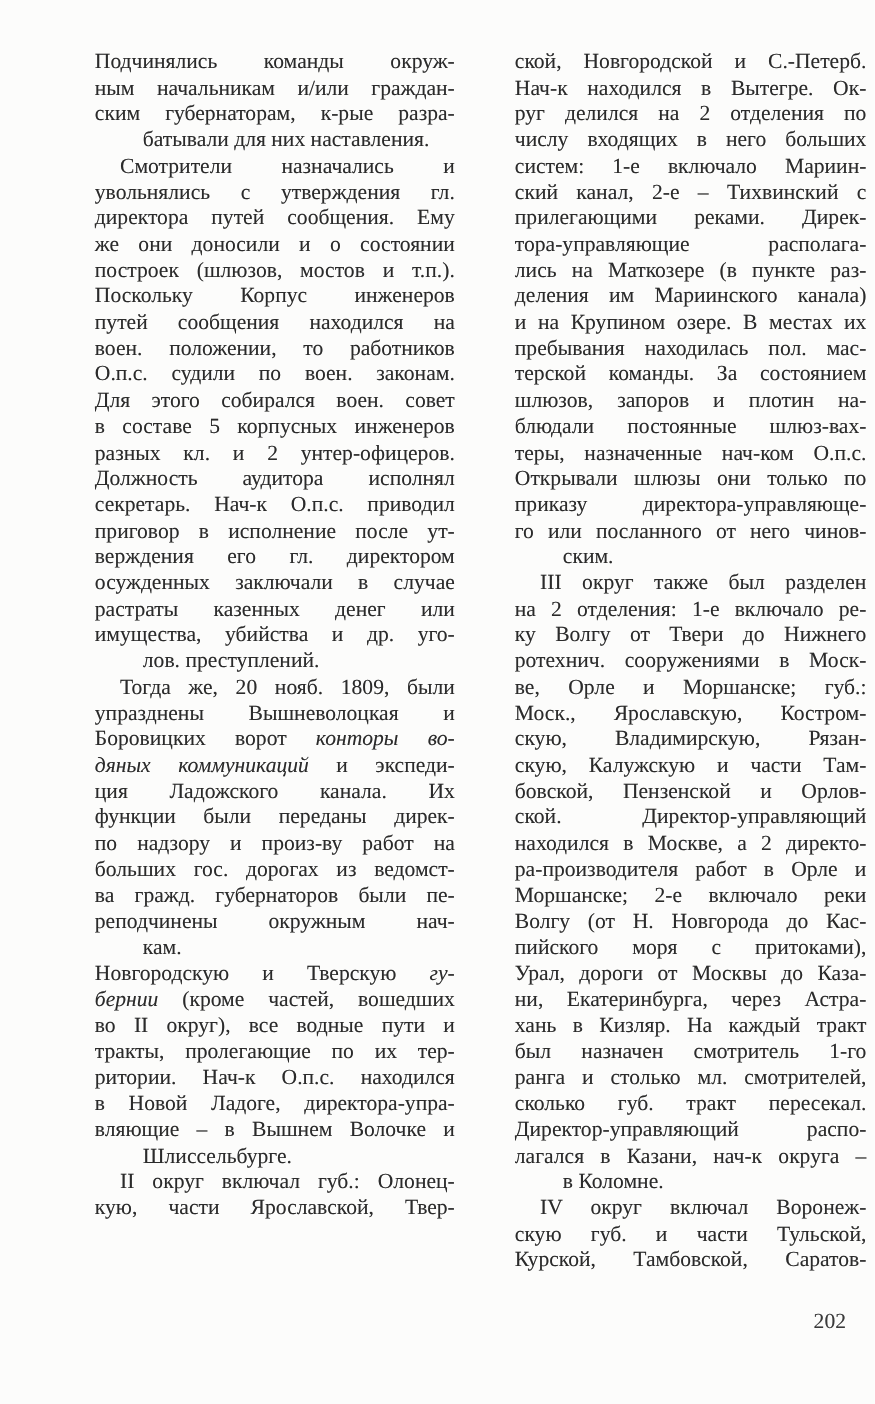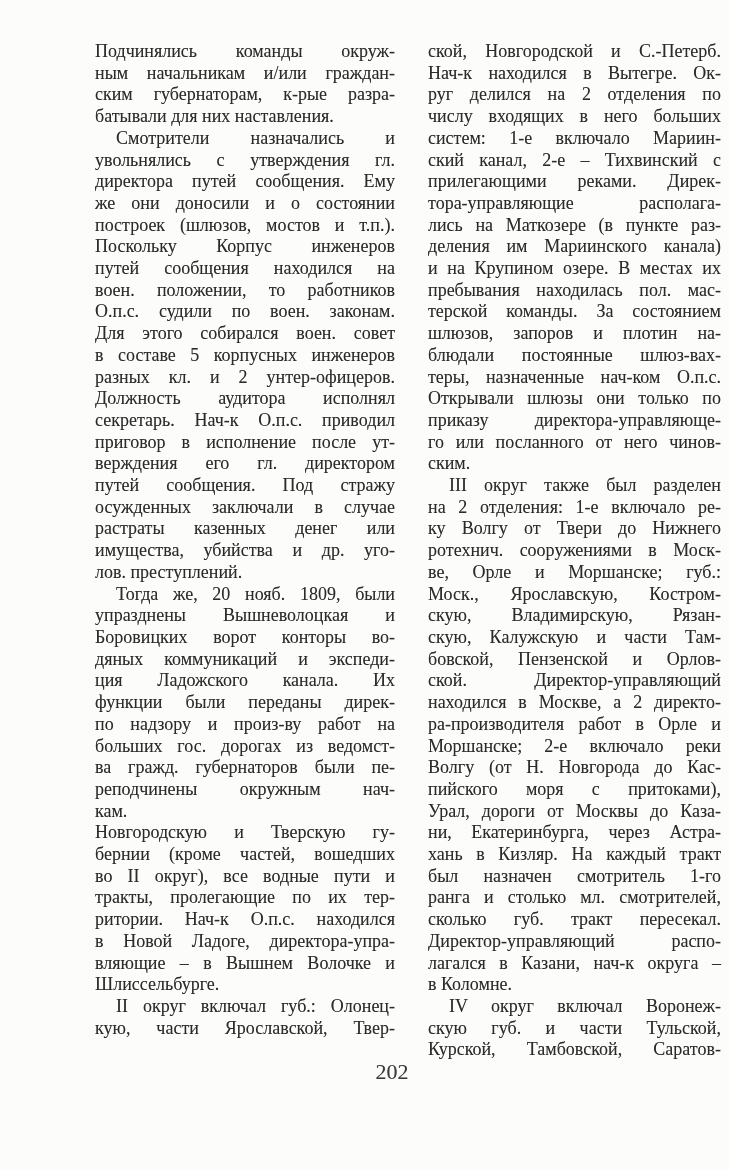--- a/index.html
+++ b/index.html
@@ -10,49 +10,49 @@
   .page {
     position: relative;
     width: 729px;
     height: 1170px;
     background: #fcfcfb;
     overflow: hidden;
     font-family: "Liberation Serif", "DejaVu Serif", serif;
   }
   .text-block {
     position: absolute;
-    left: 95px;
+    left: 79px;
     top: 41px;
     display: flex;
-    gap: 33px;
+    gap: 50px;
   }
   .col {
     font-size: 18px;
     line-height: 21.7px;
     color: #2b2b2b;
     text-shadow: 0 0 0.5px rgba(45,45,45,0.35);
   }
   .col-0 { width: 300px; }
   .col-1 { width: 293px; }
   .paragraph { margin: 0; }
   .line {
     text-align: justify;
     text-align-last: justify;
     white-space: normal;
   }
-  .line.flush { text-align-last: left; }
+  .line.flush { text-align-last: left; margin-left: 40px; }
   .line.indent { text-indent: 21px; }
-  .it { }
+  .it { font-style: italic; }
   .footer {
     position: absolute;
     left: 79px;
-    top: 1059px;
+    top: 1091px;
     width: 626px;
-    text-align: center;
-    font-size: 22px;
+    text-align: right;
+    font-size: 18px;
     color: #3a3a3a;
     text-shadow: 0 0 0.5px rgba(45,45,45,0.3);
   }
 </style>
 </head>
 <body>
 
 <div class="page">
   <div class="text-block">
     <div class="col col-0">
@@ -72,21 +72,20 @@
           <div class="line"><span>путей сообщения находился на</span></div>
           <div class="line"><span>воен. положении, то работников</span></div>
           <div class="line"><span>О.п.с. судили по воен. законам.</span></div>
           <div class="line"><span>Для этого собирался воен. совет</span></div>
           <div class="line"><span>в составе 5 корпусных инженеров</span></div>
           <div class="line"><span>разных кл. и 2 унтер-офицеров.</span></div>
           <div class="line"><span>Должность аудитора исполнял</span></div>
           <div class="line"><span>секретарь. Нач-к О.п.с. приводил</span></div>
           <div class="line"><span>приговор в исполнение после ут-</span></div>
           <div class="line"><span>верждения его гл. директором</span></div>
-          <div class="line"><span>путей сообщения. Под стражу</span></div>
           <div class="line"><span>осужденных заключали в случае</span></div>
           <div class="line"><span>растраты казенных денег или</span></div>
           <div class="line"><span>имущества, убийства и др. уго-</span></div>
           <div class="line flush"><span>лов. преступлений.</span></div>
         </div>
         <div class="paragraph">
           <div class="line indent"><span>Тогда же, 20 нояб. 1809, были</span></div>
           <div class="line"><span>упразднены Вышневолоцкая и</span></div>
           <div class="line"><span>Боровицких ворот </span><span class="it">конторы во-</span></div>
           <div class="line"><span class="it">дяных коммуникаций</span><span> и экспеди-</span></div>

